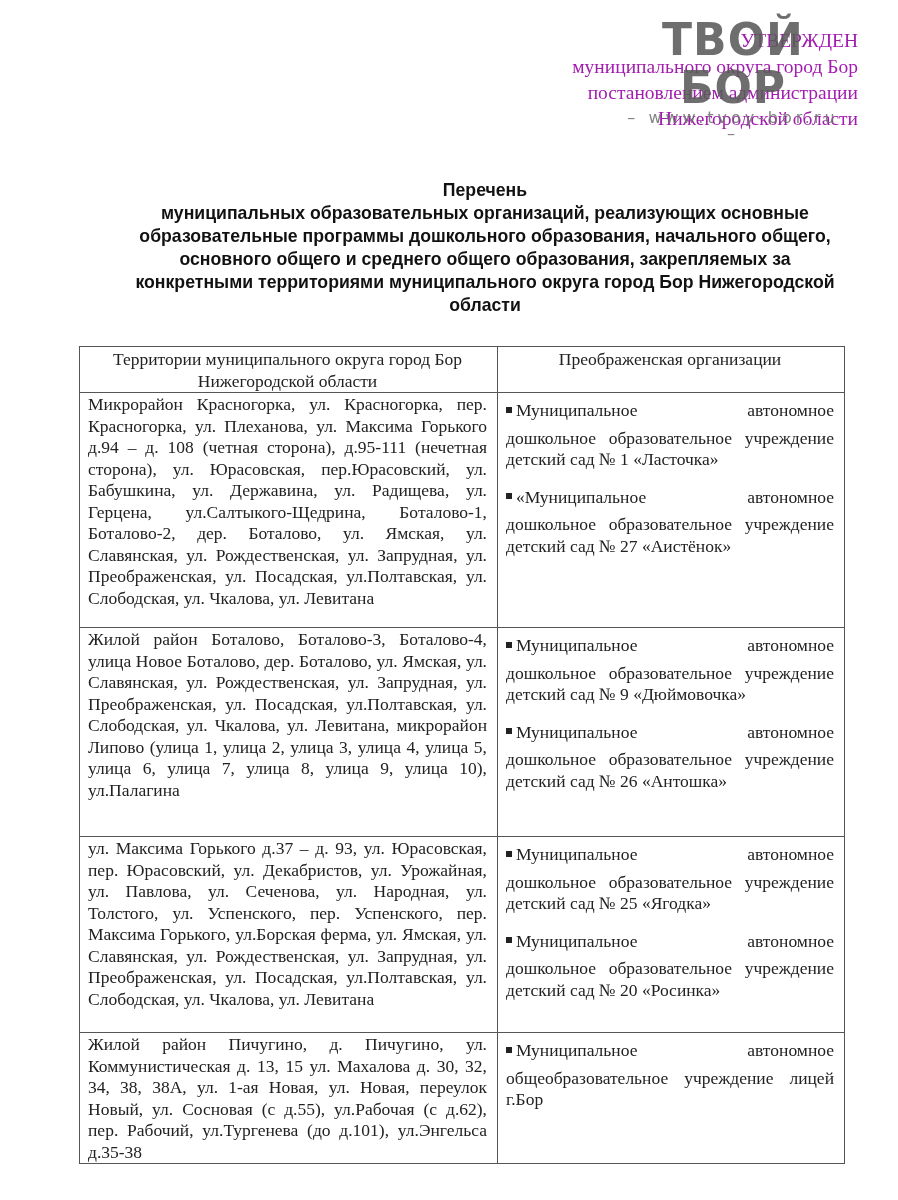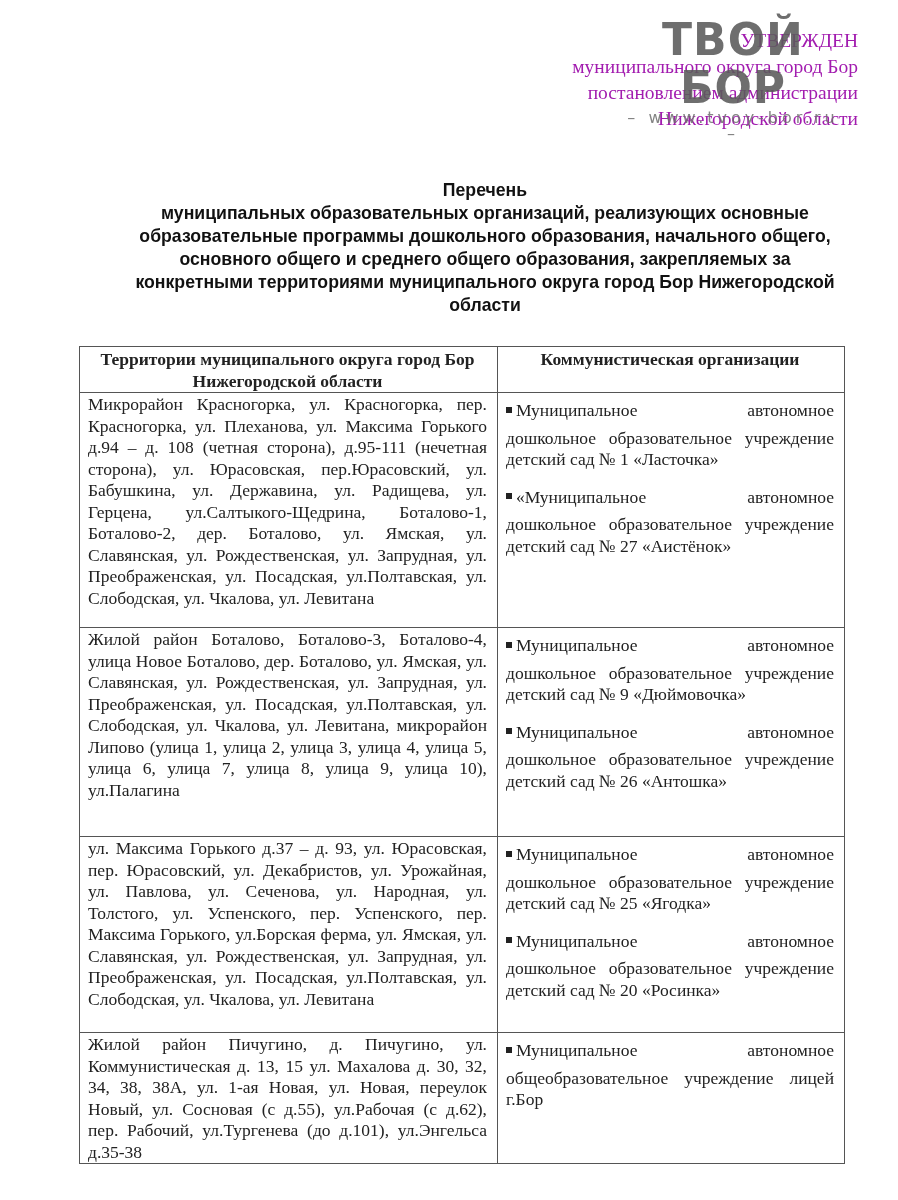--- a/index.html
+++ b/index.html
@@ -30,21 +30,21 @@
     transform: scaleX(0.93); transform-origin: 405px 0;
   }
   table.list {
     position: absolute; left: 79px; top: 346px; width: 765px;
     border-collapse: collapse; table-layout: fixed;
     font-size: 17.5px; line-height: 21.5px; color: #222;
   }
   table.list th, table.list td {
     border: 1.5px solid #555; vertical-align: top; padding: 0 10px 0 8px;
   }
-  table.list th { font-weight: bold; text-align: center; padding-top: 2px; }
+  table.list th { font-weight: normal; text-align: center; padding-top: 2px; }
   col.c1 { width: 418px; }
   col.c2 { width: 347px; }
   .terr { text-align: justify; text-align-last: left; padding-top: 1px !important; }
   .org-item { text-align: justify; text-align-last: left; margin: 16px 0 0 0; position: relative; }
   .org-item:first-child { margin-top: 7px; }
   .org-item .first-line { display: block; text-align-last: justify; margin-bottom: 6px; }
   .bullet { display: inline-block; width: 6px; height: 6px; background: #222; vertical-align: middle; margin-right: 4px; position: relative; top: -2px; }
 </style>
 </head>
 <body>
@@ -71,21 +71,21 @@
 </div>
 
 <table class="list">
   <colgroup>
       <col class="c1">
       <col class="c2">
     </colgroup>
   <thead>
     <tr style="height:46px">
       <th>Территории муниципального округа город Бор Нижегородской области</th>
-      <th>Коммунистическая организации</th>
+      <th>Преображенская организации</th>
     </tr>
   </thead>
   <tbody>
     <tr style="height:235px">
       <td class="terr">Микрорайон Красногорка, ул. Красногорка, пер. Красногорка, ул. Плеханова, ул. Максима Горького д.94 – д. 108 (четная сторона), д.95-111 (нечетная сторона), ул. Юрасовская, пер.Юрасовский, ул. Бабушкина, ул. Державина, ул. Радищева, ул. Герцена, ул.Салтыкого-Щедрина, Боталово-1, Боталово-2, дер. Боталово, ул. Ямская, ул. Славянская, ул. Рождественская, ул. Запрудная, ул. Преображенская, ул. Посадская, ул.Полтавская, ул. Слободская, ул. Чкалова, ул. Левитана</td>
       <td>
         <div class="org-item">
           <span class="first-line"><span class="bullet"></span><span>Муниципальное автономное</span></span>
           <span>дошкольное образовательное учреждение детский сад № 1 «Ласточка»</span>
         </div>

